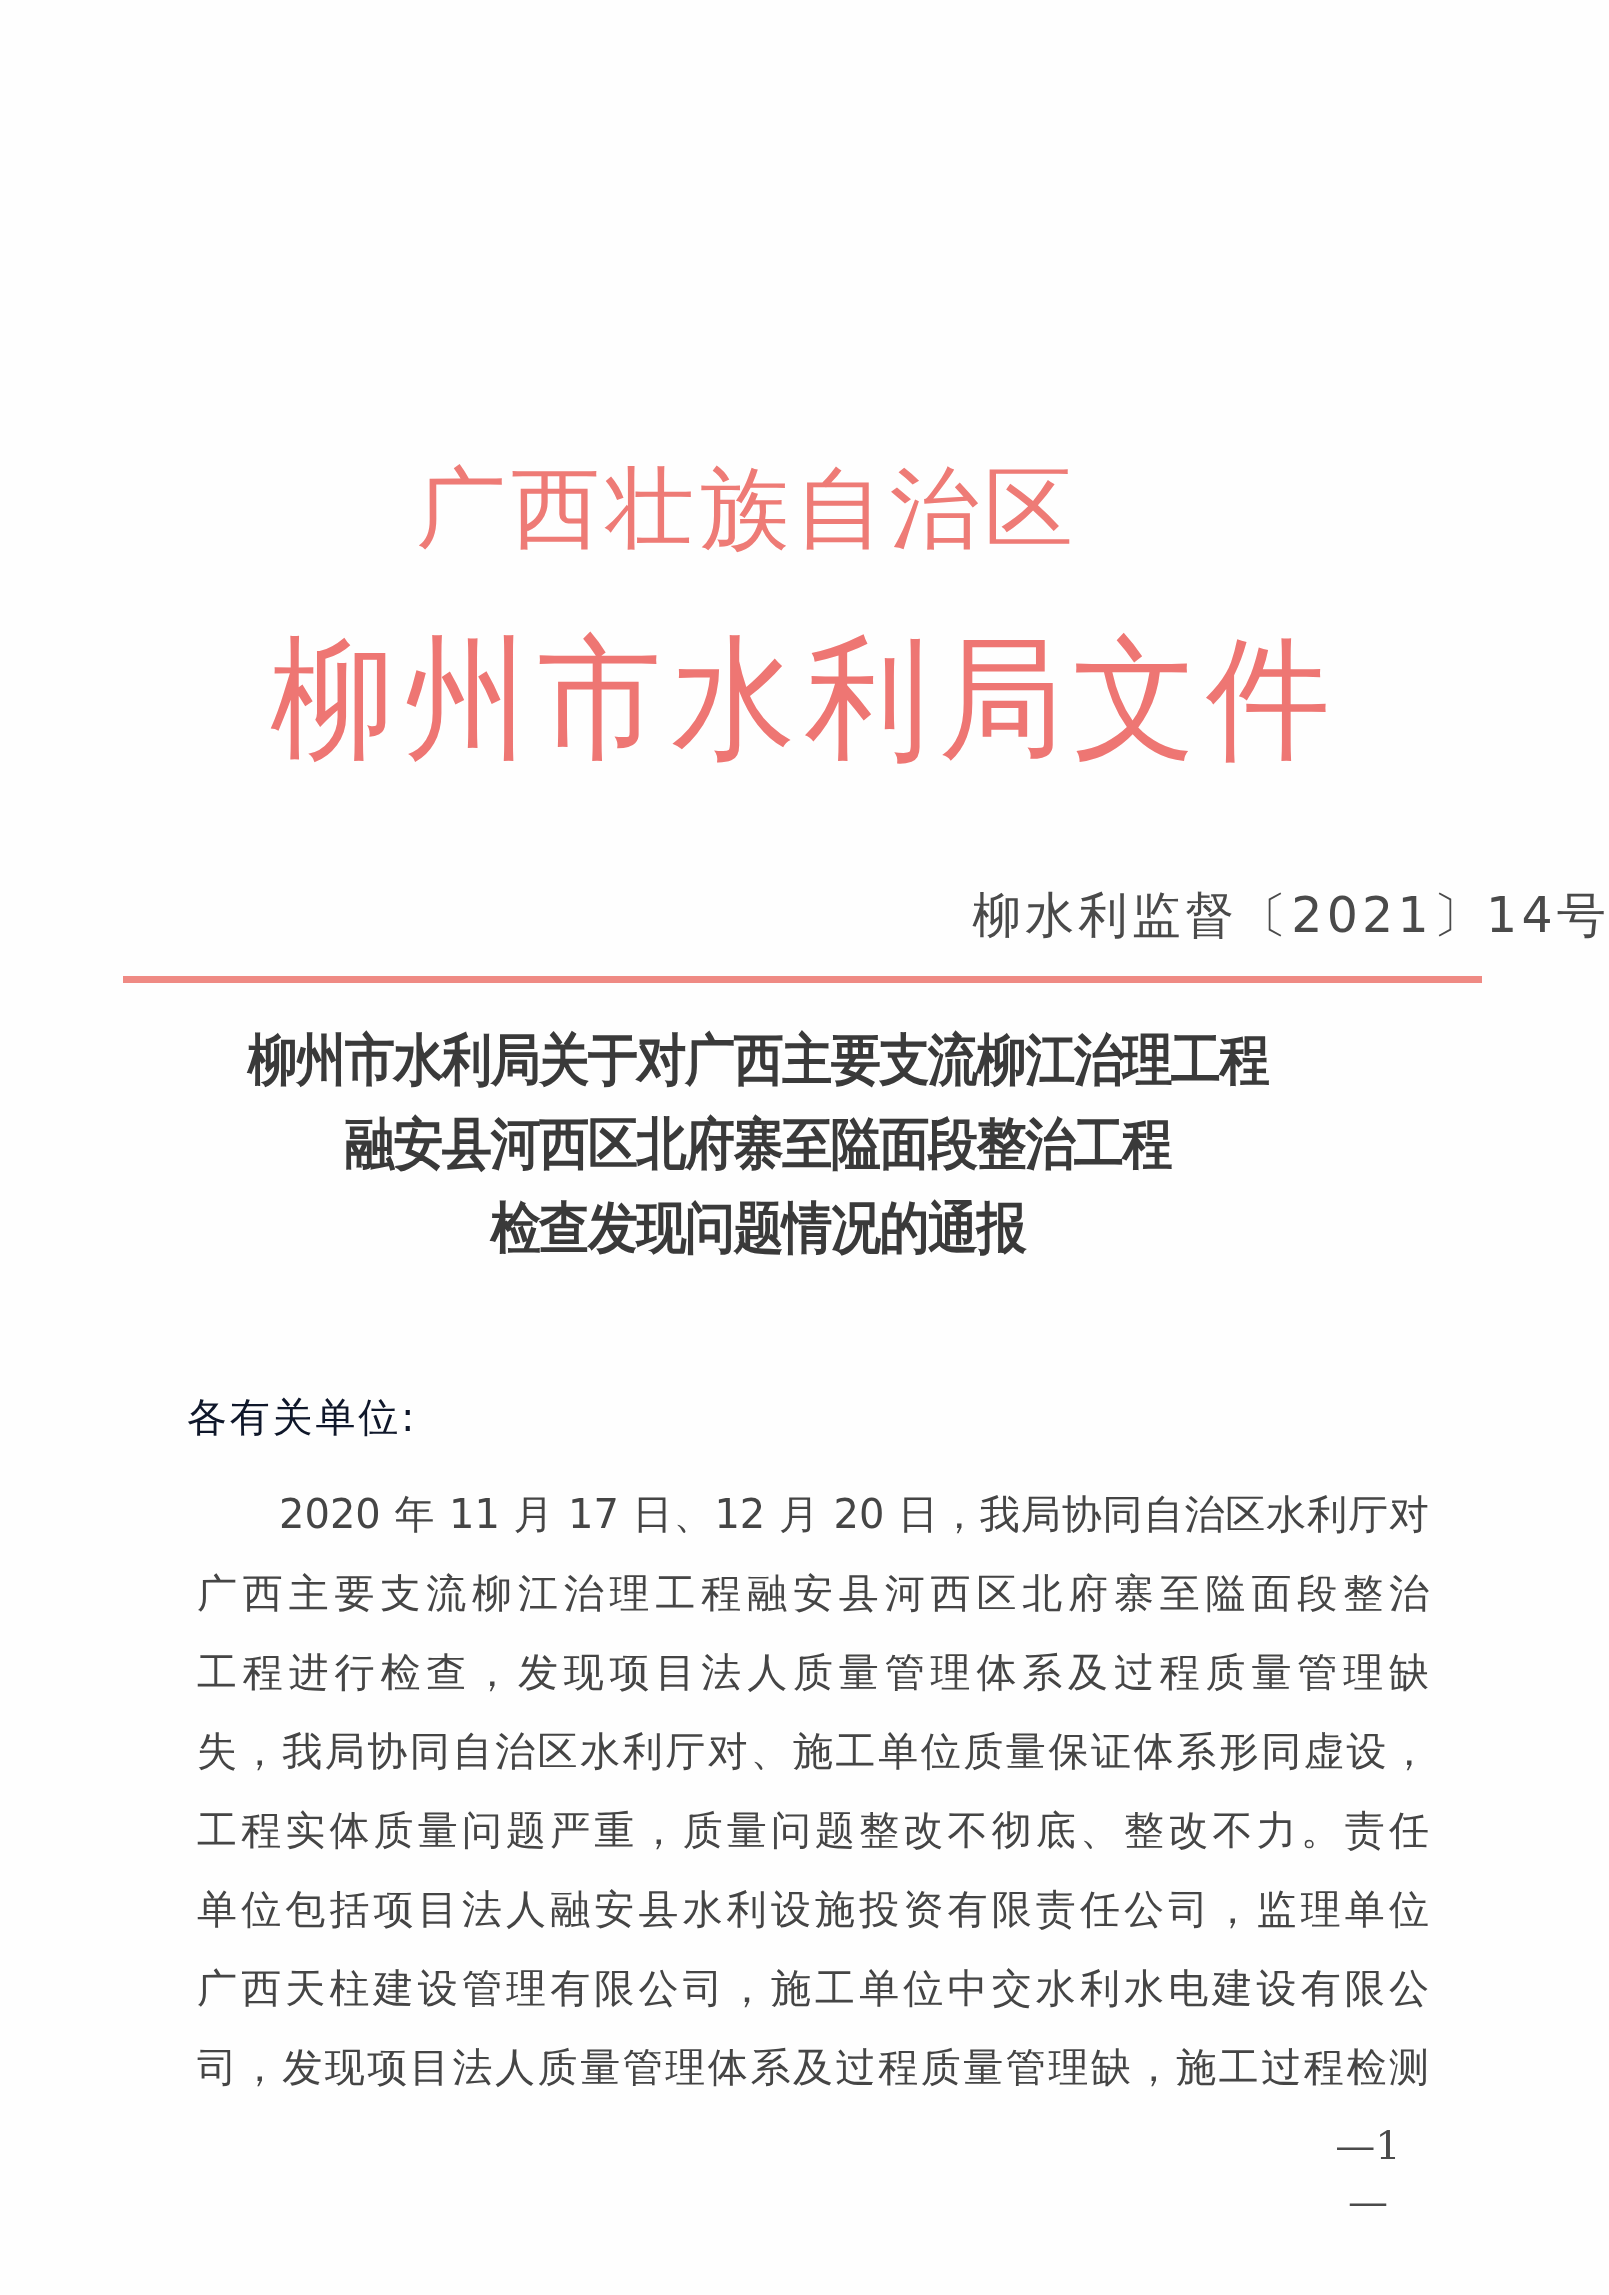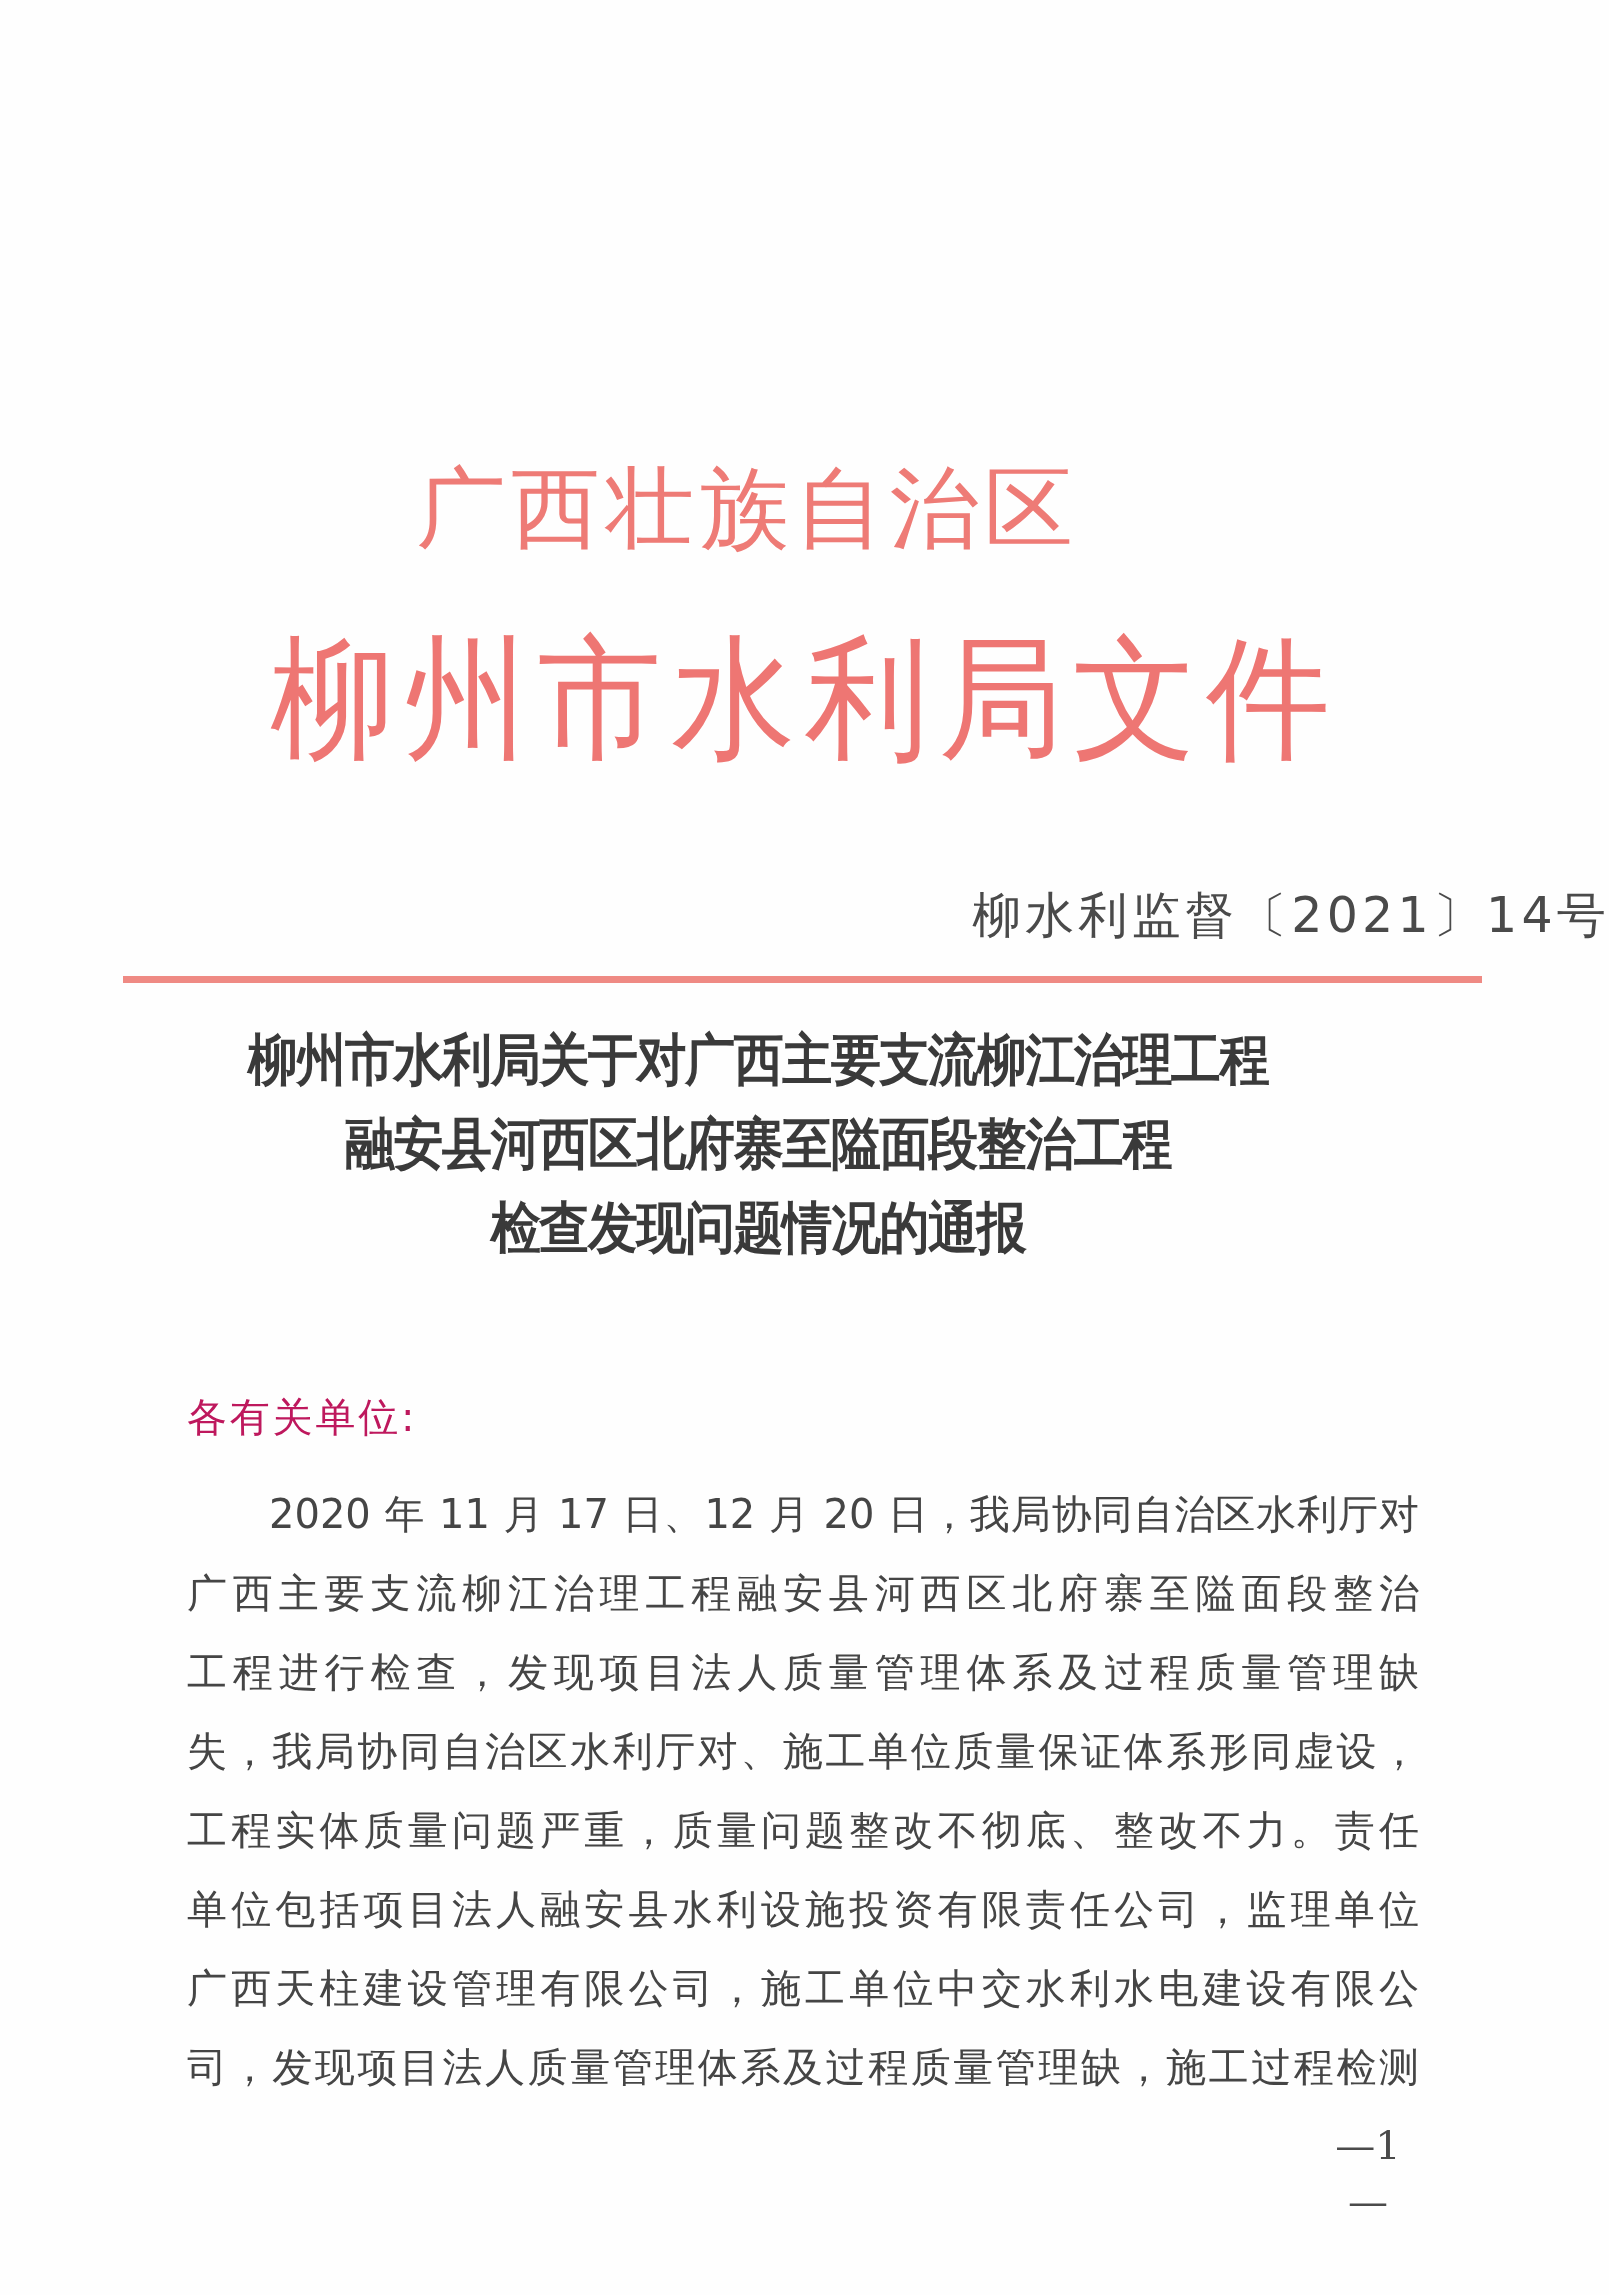--- a/index.html
+++ b/index.html
@@ -85,27 +85,27 @@
       letter-spacing: -1.4px;
       transform: scaleY(1.12);
     }
     .salutation {
       position: absolute;
       top: 1389px;
       left: 187px;
       font-family: "DejaVu Sans", sans-serif;
       font-size: 40px;
       line-height: 56px;
-      color: #be185d;
+      color: #0f172a;
       letter-spacing: 2.8px;
     }
     .body {
       position: absolute;
       top: 1475px;
-      left: 187px;
+      left: 197px;
       width: 1232px;
     }
     .body-line {
       display: block;
       font-family: "DejaVu Sans", sans-serif;
       font-size: 40px;
       line-height: 79px;
       height: 79px;
       color: #454545;
       white-space: nowrap;

